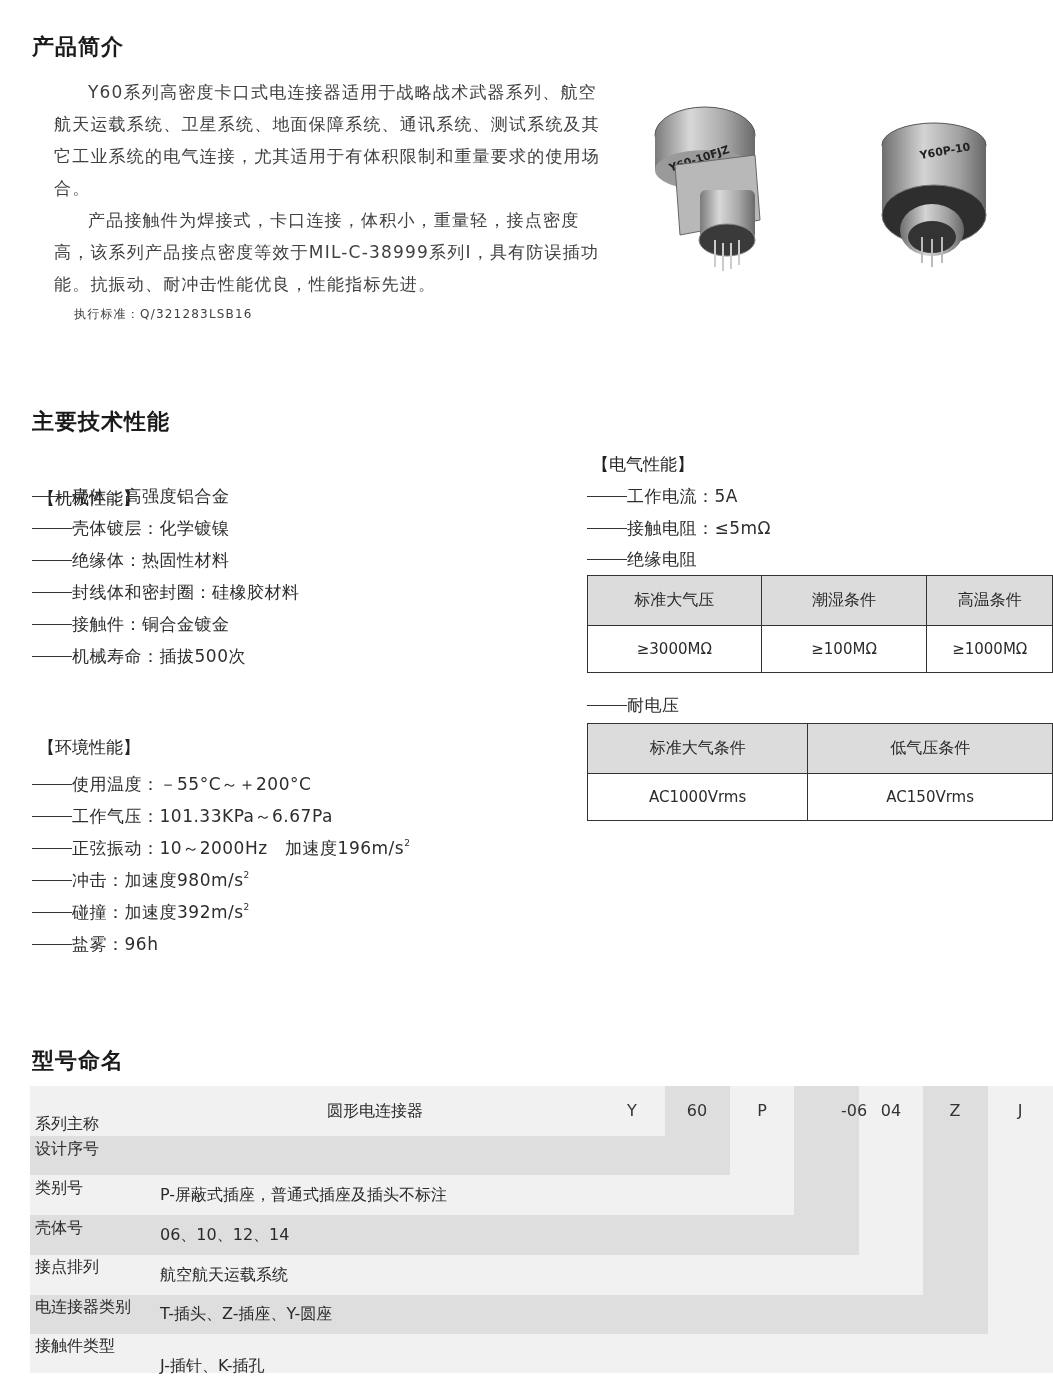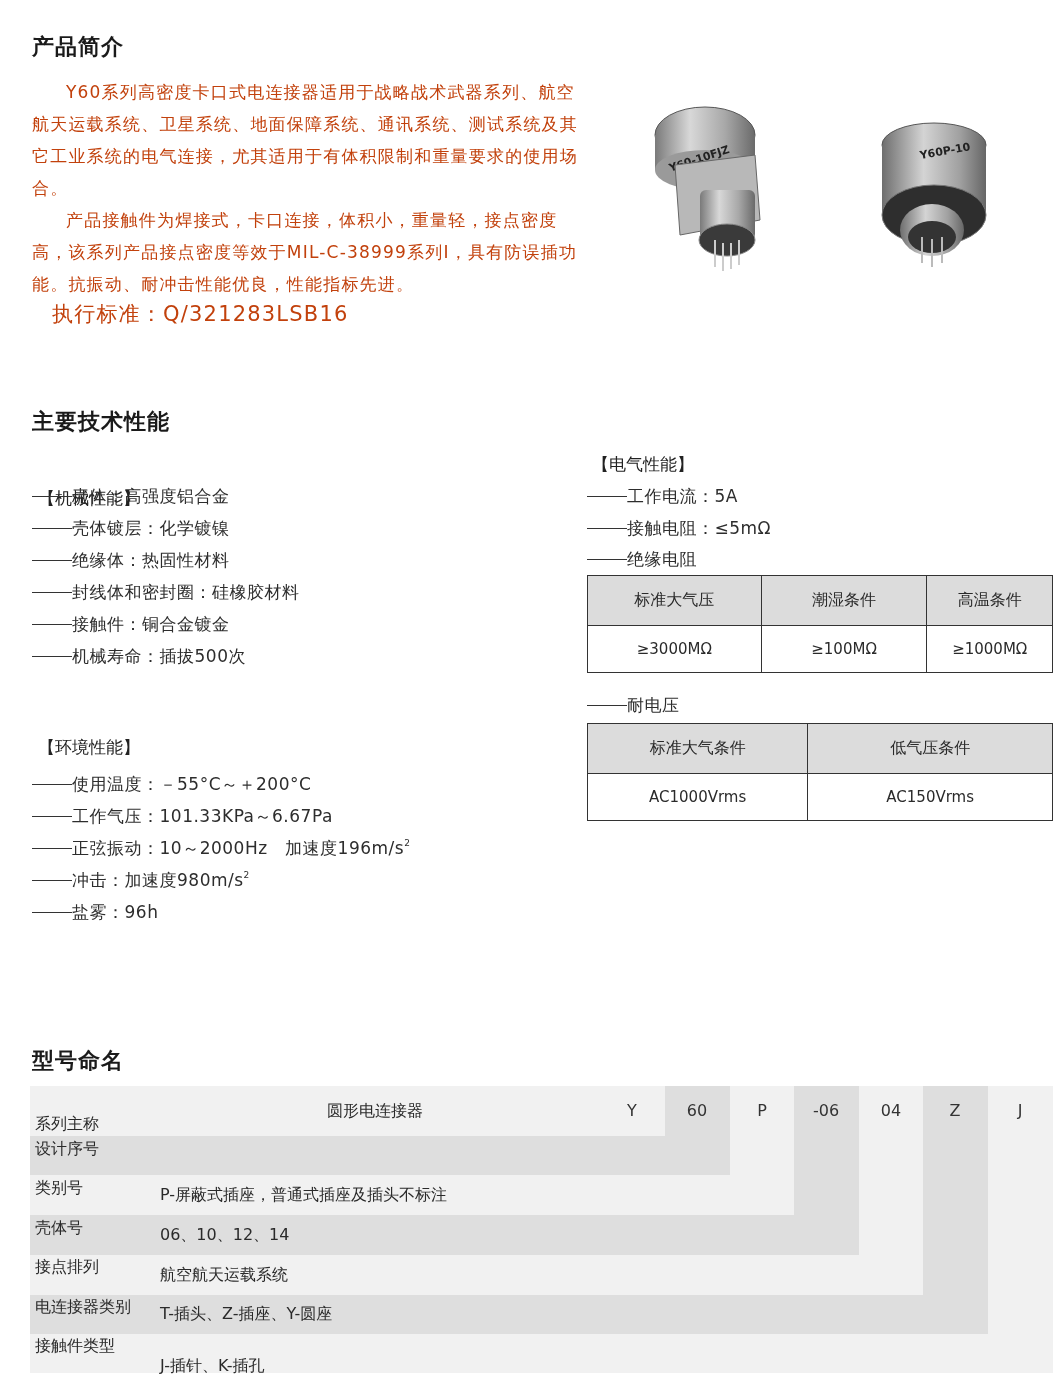--- a/index.html
+++ b/index.html
@@ -6,21 +6,21 @@
   body {
     width: 1053px; height: 1383px; position: relative; overflow: hidden;
     font-family: "DejaVu Sans", "Liberation Sans", sans-serif;
     color: #2a2a2a;
   }
   .abs { position: absolute; }
   .h2 {
     font-size: 22px; font-weight: bold; color: #1a1a1a; letter-spacing: 1px;
   }
   .para {
-    font-size: 17px; line-height: 32px; letter-spacing: 1.2px; color: #c2410c;
+    font-size: 17px; line-height: 32px; letter-spacing: 1.2px; color: #404040; margin-left: 22px;
   }
   .indent { text-indent: 2em; }
   .line { font-size: 17px; height: 32px; line-height: 32px; white-space: nowrap; color: #2d2d2d; letter-spacing: 0.5px; }
   .sub { font-size: 17px; height: 30px; line-height: 30px; white-space: nowrap; color: #222; }
   .dash { display: inline-block; width: 40px; height: 1px; background: #333; vertical-align: middle; margin-right: 0px; position: relative; top: -1px; }
   sup { font-size: 9px; vertical-align: 8px; }
   table.spec { border-collapse: collapse; position: absolute; font-size: 15px; color: #2a2a2a; }
   table.spec td { border: 1.5px solid #333; text-align: center; padding: 14px; margin-left: 32px; }
   table.spec tr.hd td { background: #dcdcdc; font-size: 16px; }
   table.spec tr.bd td { background: #ffffff; }
@@ -33,21 +33,21 @@
   .np .code { position: absolute; font-size: 16px; color: #333; text-align: center; width: 64px; }
   .np .desc { position: absolute; font-size: 16px; color: #2a2a2a; white-space: nowrap; }
 </style>
 </head>
 <body>
 
 <div class="abs h2" style="left:32px; top:32px;">产品简介</div>
 
 <div class="abs para indent" style="left:32px; top:76px; width:552px;">Y60系列高密度卡口式电连接器适用于战略战术武器系列、航空航天运载系统、卫星系统、地面保障系统、通讯系统、测试系统及其它工业系统的电气连接，尤其适用于有体积限制和重量要求的使用场合。</div>
 <div class="abs para indent" style="left:32px; top:204px; width:552px;">产品接触件为焊接式，卡口连接，体积小，重量轻，接点密度高，该系列产品接点密度等效于MIL-C-38999系列Ⅰ，具有防误插功能。抗振动、耐冲击性能优良，性能指标先进。</div>
-<div class="abs para" style="left:52px; top:298px; font-size:21px;">执行标准：Q/321283LSB16</div>
+<div class="abs para" style="left:52px; top:298px; font-size:12px;">执行标准：Q/321283LSB16</div>
 
 <div class="abs photo" style="left:645px; top:95px;">
   <svg width="140" height="180" viewBox="0 0 140 180">
     <defs>
       <linearGradient id="metal1" x1="0" x2="1" y1="0" y2="0">
         <stop offset="0" stop-color="#7a7a7a"></stop>
         <stop offset="0.35" stop-color="#d8d8d8"></stop>
         <stop offset="0.7" stop-color="#a8a8a8"></stop>
         <stop offset="1" stop-color="#6a6a6a"></stop>
       </linearGradient>
@@ -102,20 +102,21 @@
   <div class="line"><span class="dash"></span><span>接触件：铜合金镀金</span></div>
   <div class="line"><span class="dash"></span><span>机械寿命：插拔500次</span></div>
 </div>
 
 <div class="abs sub" style="left:38px; top:732px;">【环境性能】</div>
 <div class="abs" style="left:32px; top:763px;">
   <div class="line"><span class="dash"></span><span>使用温度：－55°C～＋200°C</span><sup></sup></div>
   <div class="line"><span class="dash"></span><span>工作气压：101.33KPa～6.67Pa</span><sup></sup></div>
   <div class="line"><span class="dash"></span><span>正弦振动：10～2000Hz　加速度196m/s</span><sup>2</sup></div>
   <div class="line"><span class="dash"></span><span>冲击：加速度980m/s</span><sup>2</sup></div>
+  <div class="line"><span class="dash"></span><span>碰撞：加速度392m/s</span><sup>2</sup></div>
   <div class="line"><span class="dash"></span><span>盐雾：96h</span><sup></sup></div>
 </div>
 
 <div class="abs sub" style="left:592px; top:449px;">【电气性能】</div>
 <div class="abs" style="left:587px; top:480px;">
   <div class="line"><span class="dash"></span><span>工作电流：5A</span></div>
   <div class="line"><span class="dash"></span><span>接触电阻：≤5mΩ</span></div>
   <div class="line" style="height:31px; line-height:31px;"><span class="dash"></span><span>绝缘电阻</span></div>
 </div>
 
@@ -164,21 +165,21 @@
   <div class="band" style="left:0; top:50px; width:700px; height:39px; background:#dedede;"></div>
   <div class="band" style="left:0; top:89px; width:764px; height:40px; background:#f1f1f1;"></div>
   <div class="band" style="left:0; top:129px; width:829px; height:40px; background:#dedede;"></div>
   <div class="band" style="left:0; top:169px; width:893px; height:40px; background:#f1f1f1;"></div>
   <div class="band" style="left:0; top:209px; width:958px; height:39px; background:#dedede;"></div>
   <div class="band" style="left:0; top:248px; width:1023px; height:39px; background:#f1f1f1;"></div>
 
   <div class="code" style="left:570px; top:15px;">Y</div>
   <div class="code" style="left:635px; top:15px;">60</div>
   <div class="code" style="left:700px; top:15px;">P</div>
-  <div class="code" style="left:764px; top:15px;">-06</div>
+  <div class="code" style="left:764px; top:15px;padding-left:28px;">-06</div>
   <div class="code" style="left:829px; top:15px;">04</div>
   <div class="code" style="left:893px; top:15px;">Z</div>
   <div class="code" style="left:958px; top:15px;">J</div>
 
   <div class="lbl" style="left:5px; top:28px;">系列主称</div>
   <div class="desc" style="left:297px; top:15px;">圆形电连接器</div>
 
   <div class="lbl" style="left:5px; top:53px;">设计序号</div>
 
   <div class="lbl" style="left:5px; top:92px;">类别号</div>

